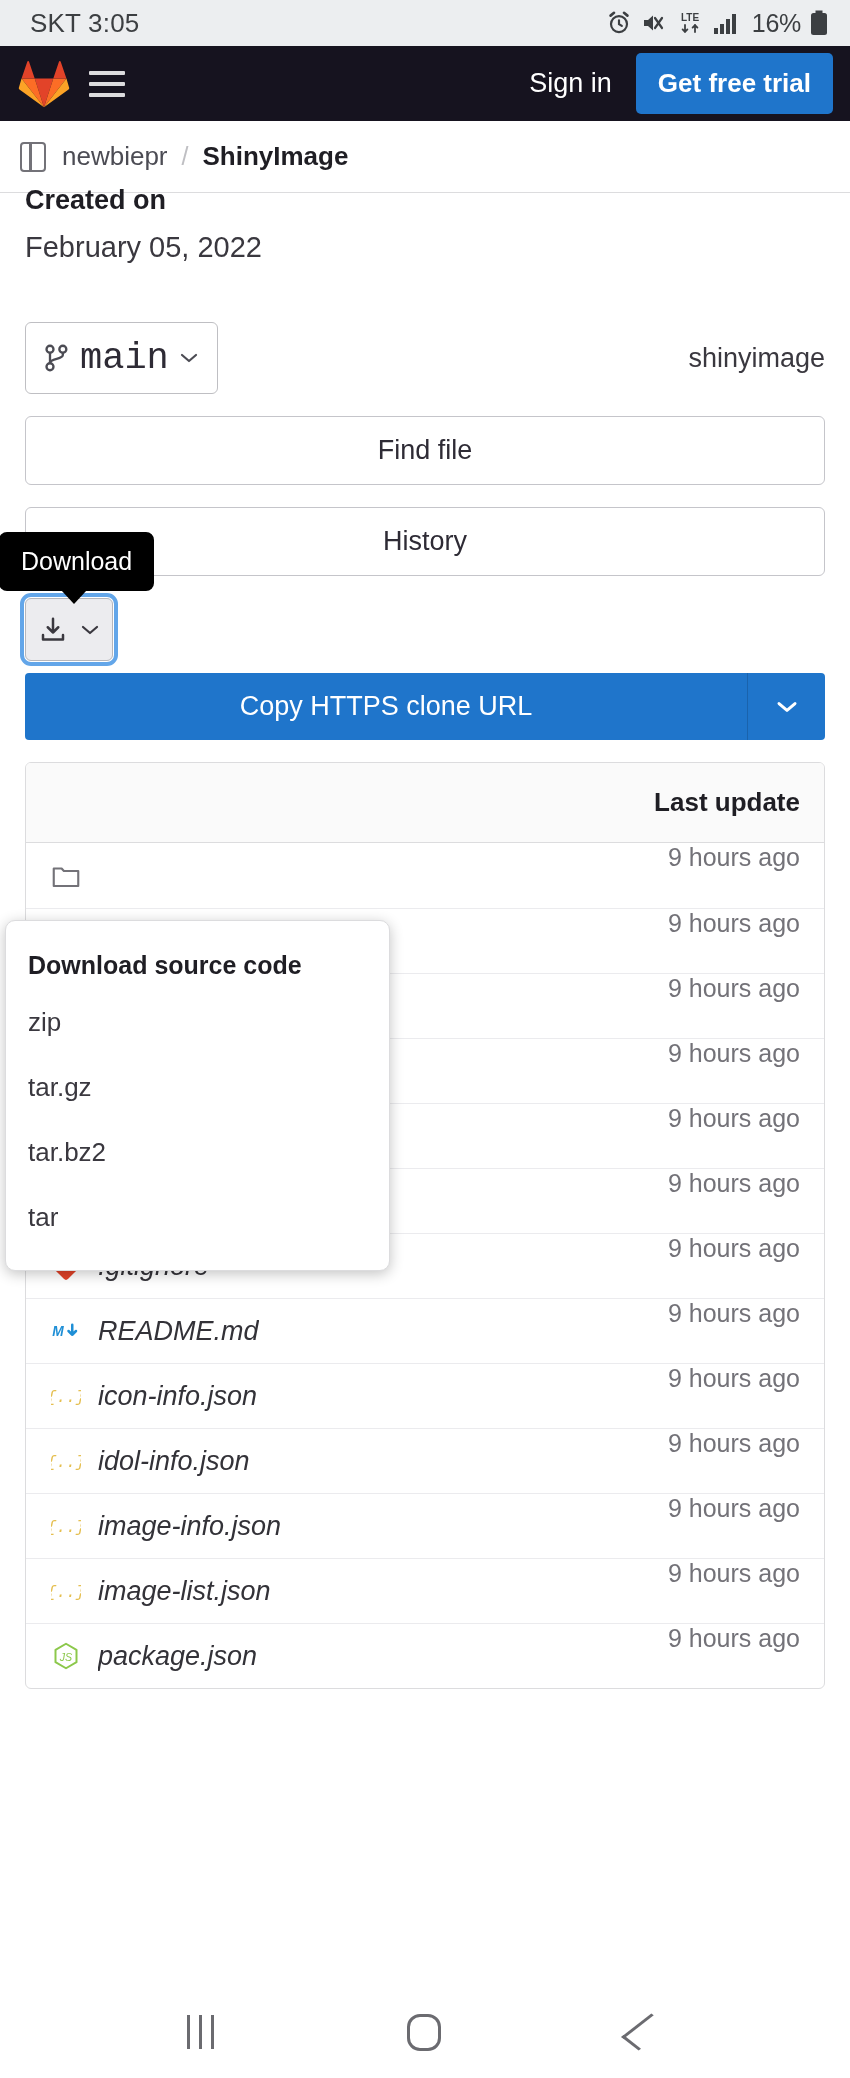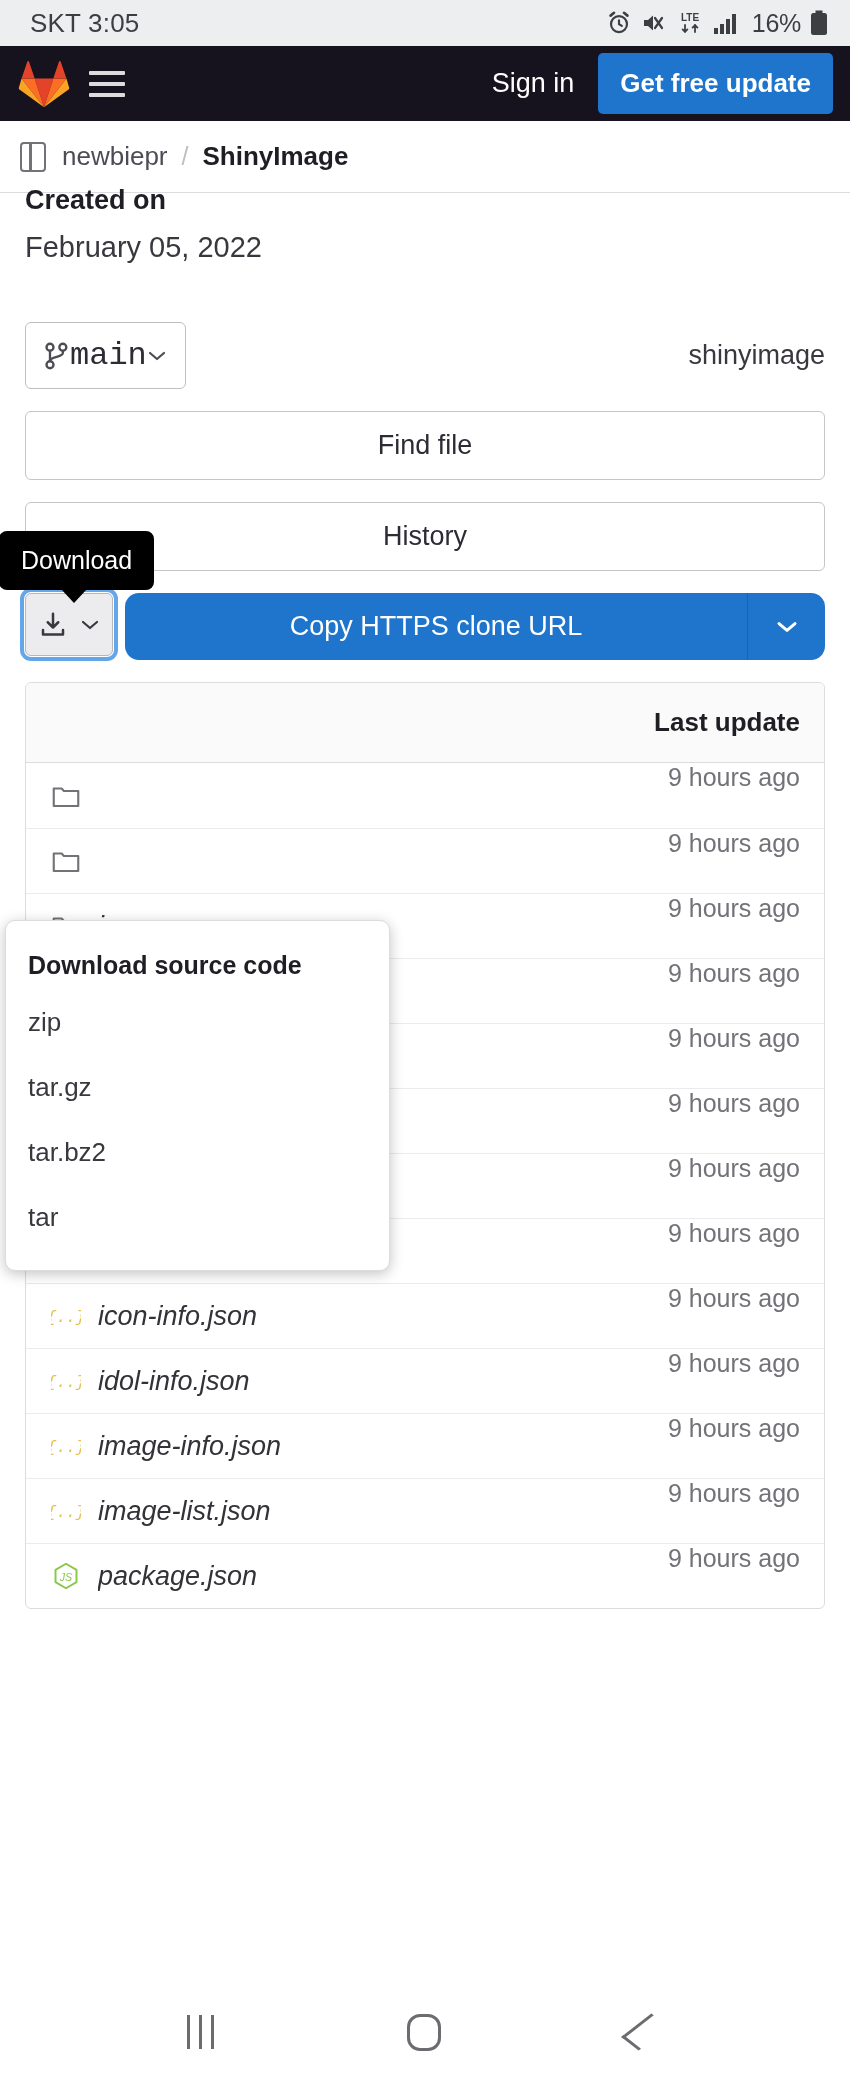--- a/index.html
+++ b/index.html
@@ -143,26 +143,27 @@
   
   .branch-row {
     display: flex;
     align-items: center;
     justify-content: space-between;
     margin-top: 58px;
   }
   .branch-btn {
     display: inline-flex;
     align-items: center;
+    gap: 10px;
     border: 1px solid #bfbfc3;
     border-radius: 6px;
     background: #ffffff;
     padding: 14px 18px;
     font-family: "Liberation Mono", monospace;
-    font-size: 32px;
+    font-size: 37px;
     color: #2e2b35;
   }
   .repo-name {
     font-size: 27px;
     color: #3a383f;
   }
 
   
   .btn-block {
     display: block;
@@ -177,20 +178,21 @@
     margin-top: 22px;
     font-family: inherit;
   }
 
   .clone-row {
     display: flex;
     align-items: stretch;
     gap: 12px;
     margin-top: 22px;
     position: relative;
+    flex-direction: column;
   }
   .download-btn-wrap { position: relative; flex: none; }
   .download-btn {
     display: flex;
     align-items: center;
     justify-content: center;
     gap: 12px;
     width: 88px;
     height: 63px;
     background: #ececef;
@@ -217,21 +219,21 @@
     left: 62px; bottom: -13px;
     border-left: 13px solid transparent;
     border-right: 13px solid transparent;
     border-top: 14px solid #000000;
   }
   .clone-btn {
     flex: 1 1 auto;
     display: flex;
     align-items: center;
     background: #1f75cb;
-    border-radius: 14px;
+    border-radius: 4px;
     overflow: hidden;
   }
   .clone-label {
     flex: 1 1 auto;
     text-align: center;
     color: #ffffff;
     font-size: 27px;
     padding: 18px 0;
   }
   .clone-caret {
@@ -402,21 +404,21 @@
     <path d="M61 24 L64.5 36 a2 2 0 0 1-0.8 2.2 L32 61 Z" fill="#fca326"></path>
     <path d="M61 24 H44 L51.3 2.2 a1.2 1.2 0 0 1 2.3 0 Z" fill="#e24329"></path>
   </svg>
   <div class="hamburger">
     <span></span>
       <span></span>
       <span></span>
   </div>
   <div class="spacer"></div>
   <a class="signin-link" href="#">Sign in</a>
-  <button class="trial-btn">Get free update</button>
+  <button class="trial-btn">Get free trial</button>
 </div>
 
 <div class="breadcrumb-bar">
   <div class="panel-icon"></div>
   <a class="crumb" href="#">newbiepr</a>
   <span class="crumb-sep">/</span>
   <span class="crumb-current">ShinyImage</span>
 </div>
 
 <div class="content">

